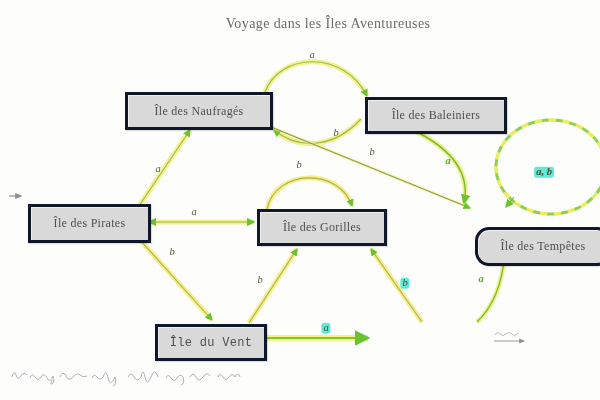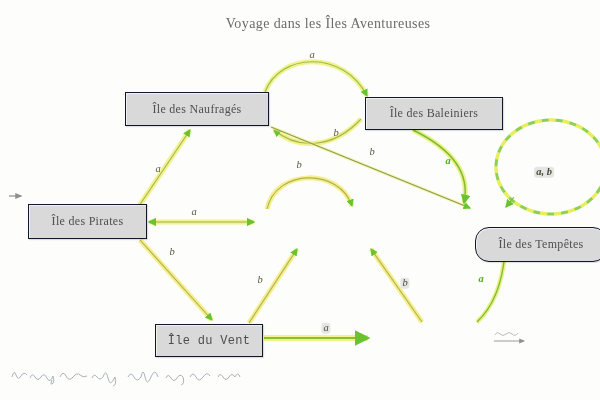--- a/index.html
+++ b/index.html
@@ -2,28 +2,28 @@
 <html><head>
 <meta charset="utf-8">
 <style>
   html,body{margin:0;padding:0;}
   body{width:600px;height:400px;background:#fdfdfc;overflow:hidden;
        font-family:"Liberation Serif","DejaVu Serif",serif;}
   .canvas{position:relative;width:600px;height:308px;margin-left:8px;}
   .title{position:absolute;left:320px;top:16px;transform:translateX(-50%);
          white-space:nowrap;font-size:14px;color:#6b6b6b;letter-spacing:.4px;}
   svg.layer{position:absolute;left:0;top:0;}
-  .node{position:absolute;background:#d9d9d9;border:1px solid #0f172a;
+  .node{position:absolute;background:#d9d9d9;border:3px solid #0f172a;
         box-shadow:inset 1px 1px 0 rgba(255,255,255,.6), 1px 1px 1px rgba(0,0,0,.12);
         color:#4f4f4f;display:flex;align-items:center;justify-content:center;
         font-size:12px;letter-spacing:.3px;white-space:nowrap;}
   .elabel{position:absolute;transform:translate(-50%,-50%);
           font-size:10.5px;font-style:italic;color:#57573f;line-height:1;}
   .elabel.green{color:#4fae22;font-weight:bold;}
-  .elabel.hl{background:#e5e5e5;border-radius:3px;padding:0 2px;color:#4c4c34;}
+  .elabel.hl{background:#5eead4;border-radius:3px;padding:0 2px;color:#4c4c34;}
 </style>
 </head>
 <body>
 
 <div class="canvas">
 
   <div class="title">Voyage dans les Îles Aventureuses</div>
 
   <svg class="layer" width="600" height="400" viewBox="0 0 600 400">
     <defs>
@@ -90,20 +90,23 @@
 
   <div class="node" style="left:117px;top:92px;width:142px;height:32px;">
     <span>Île des Naufragés</span>
   </div>
   <div class="node" style="left:20px;top:204px;width:117px;height:33px;">
     <span>Île des Pirates</span>
   </div>
   <div class="node" style="left:357px;top:97px;width:136px;height:31px;">
     <span>Île des Baleiniers</span>
   </div>
+  <div class="node" style="left:249px;top:209px;width:124px;height:31px;">
+    <span>Île des Gorilles</span>
+  </div>
   <div class="node" style="left:467px;top:227px;width:130px;height:33px;border-radius:14px;">
     <span>Île des Tempêtes</span>
   </div>
   <div class="node" style="left:147px;top:324px;width:106px;height:31px;font-family:Liberation Mono, monospace;">
     <span>Île du Vent</span>
   </div>
 
   <span class="elabel" style="left:150px;top:169px;">a</span>
   <span class="elabel" style="left:186px;top:212px;">a</span>
   <span class="elabel" style="left:164px;top:252px;">b</span>

